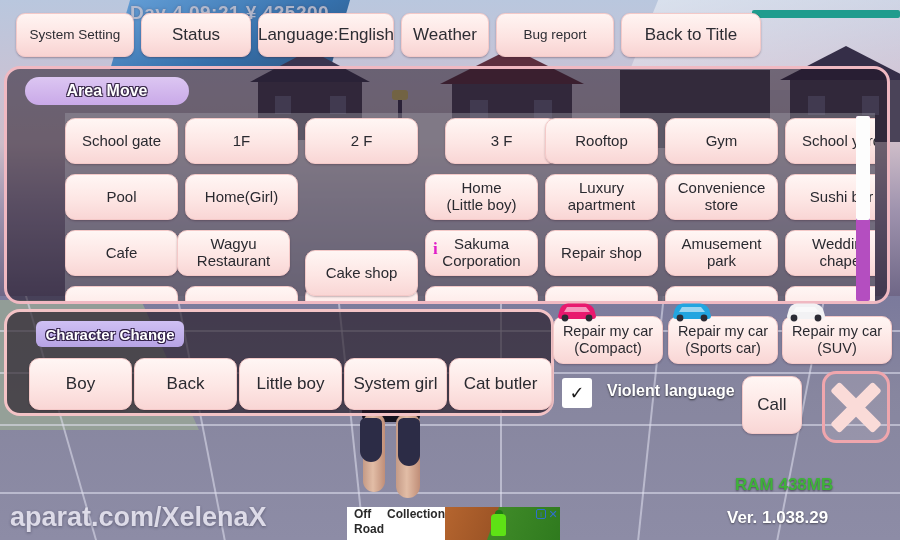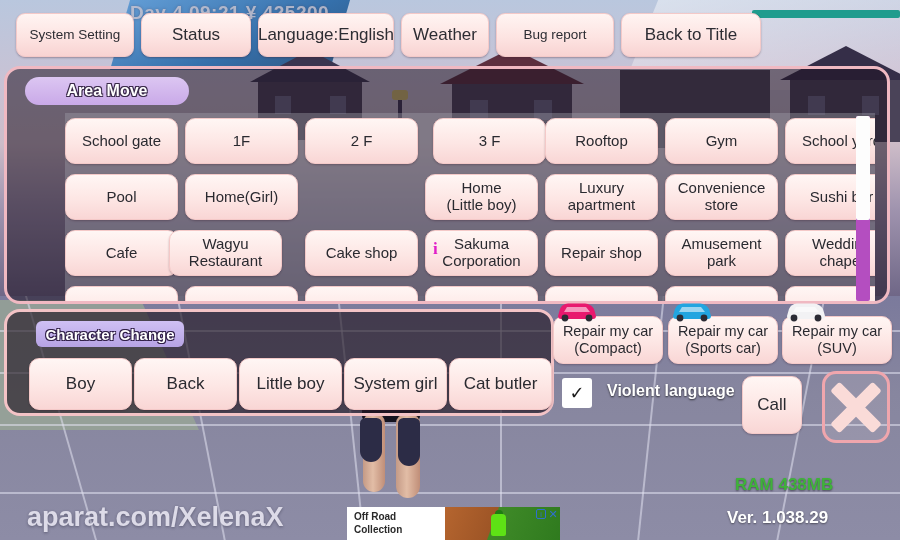--- a/index.html
+++ b/index.html
@@ -197,34 +197,34 @@
     position:absolute; left:735px; top:475px;
     color:#3fb23a; font-size:17px; font-weight:bold;
     text-shadow:0 1px 2px rgba(0,0,0,.45);
   }
   #ver {
     position:absolute; left:727px; top:508px;
     color:#fff; font-size:17px; font-weight:bold;
     text-shadow:0 1px 2px rgba(0,0,0,.45);
   }
   #watermark {
-    position:absolute; left:27px; top:502px;
+    position:absolute; left:10px; top:502px;
     color:#e4e2ee; font-size:27px; font-weight:bold;
     text-shadow:0 1px 3px rgba(40,40,60,.5);
     opacity:.92;
   }
   
   #ad {
     position:absolute; left:347px; top:507px; width:213px; height:33px;
     background:#fff; display:flex; overflow:hidden;
   }
   #ad-text {
-    width:98px; height:33px; display:flex; flex-direction:column;
+    width:98px; height:33px; display:flex; flex-direction:row;
     justify-content:center; padding-left:7px;
-    font-size:10px; color:#2a2a2a; font-weight:bold; line-height:1.25;
+    font-size:12px; color:#2a2a2a; font-weight:bold; line-height:1.25;
   }
   #ad-img {
     width:115px; height:33px; position:relative;
     background:linear-gradient(110deg,#b5652f 0%,#9e5526 42%,#3f8a28 43%,#2f7a1e 100%);
   }
   #ad-img .person {
     position:absolute; left:46px; top:7px; width:15px; height:22px;
     background:#5ee215; border-radius:4px 4px 2px 2px;
   }
   #ad-img .head {
@@ -309,23 +309,23 @@
         <div class="abtn" style="left: 0px;"><span></span></div>
         <div class="abtn" style="left: 120px;"><span></span></div>
         <div class="abtn" style="left: 240px;"><span>Police station</span></div>
         <div class="abtn" style="left: 360px;"><span></span></div>
         <div class="abtn" style="left: 480px;"><span></span></div>
         <div class="abtn" style="left: 600px;"><span></span></div>
         <div class="abtn" style="left: 720px;"><span></span></div>
       </div>
       <div class="area-row" style="top: 117px;">
         <div class="abtn" style="left: 0px;"><span>Cafe</span></div>
-        <div class="abtn" style="left: 104px;"><span>Wagyu
+        <div class="abtn" style="left: 112px;"><span>Wagyu
 Restaurant</span></div>
-        <div class="abtn" style="left: 240px;"><span>Cake shop</span></div>
+        <div class="abtn" style="left: 240px; margin-top: 20px;"><span>Cake shop</span></div>
         <div class="abtn" style="left: 360px;"><span class="i-icon">i</span><span>Sakuma
 Corporation</span></div>
         <div class="abtn" style="left: 480px;"><span>Repair shop</span></div>
         <div class="abtn" style="left: 600px;"><span>Amusement
 park</span></div>
         <div class="abtn" style="left: 720px;"><span>Wedding
 chapel</span></div>
       </div>
       <div class="area-row" style="top: 61px;">
         <div class="abtn" style="left: 0px;"><span>Pool</span></div>
@@ -335,21 +335,21 @@
         <div class="abtn" style="left: 480px;"><span>Luxury
 apartment</span></div>
         <div class="abtn" style="left: 600px;"><span>Convenience
 store</span></div>
         <div class="abtn" style="left: 720px;"><span>Sushi bar</span></div>
       </div>
       <div class="area-row" style="top: 5px;">
         <div class="abtn" style="left: 0px;"><span>School gate</span></div>
         <div class="abtn" style="left: 120px;"><span>1F</span></div>
         <div class="abtn" style="left: 240px;"><span>2 F</span></div>
-        <div class="abtn" style="left: 368px;"><span>3 F</span></div>
+        <div class="abtn" style="left: 380px;"><span>3 F</span></div>
         <div class="abtn" style="left: 480px;"><span>Rooftop</span></div>
         <div class="abtn" style="left: 600px;"><span>Gym</span></div>
         <div class="abtn" style="left: 720px;"><span>School yard</span></div>
       </div>
     <div id="area-scrollbar">
       <div id="area-scrollthumb" style="height: 103.6px;"></div>
     </div>
   </div>
 </div>
 

